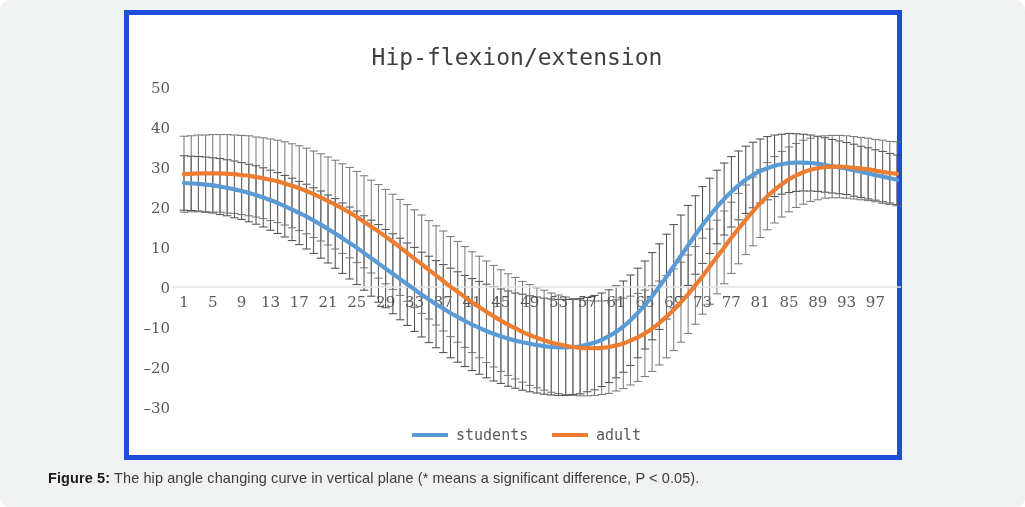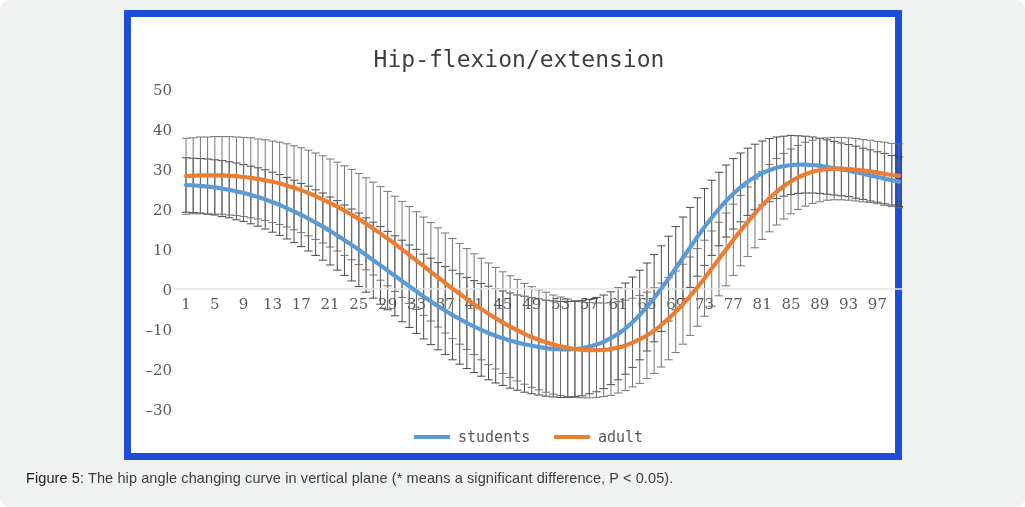--- a/index.html
+++ b/index.html
@@ -22,21 +22,21 @@
     box-sizing: border-box;
     overflow: hidden;
   }
   #figure-frame {
     position: absolute;
     left: 124px;
     top: 10px;
     width: 778px;
     height: 450px;
     background: #ffffff;
-    border: 7px solid #1d4ed8;
+    border: 5px solid #1d4ed8;
     box-sizing: border-box;
   }
   #chart-svg {
     display: block;
     width: 776px;
     height: 448px;
   }
   .cap-bar {
     position: absolute;
     left: 0;
@@ -49,22 +49,23 @@
     position: absolute;
     left: 26px;
     top: 470px;
     width: 980px;
     font-size: 14.5px;
     color: #3c3c3c;
     letter-spacing: 0.1px;
     white-space: nowrap;
   }
   #caption .cap-label {
-    font-weight: normal;
+    font-weight: bold;
     color: #1b1b1b;
+    margin-left: 22px;
   }
   .axis-text {
     font-family: "DejaVu Serif", "Liberation Serif", serif;
     font-size: 15px;
     fill: #5a5a5a;
   }
   .title-text {
     font-family: "DejaVu Sans Mono", "Liberation Mono", monospace;
     font-size: 23px;
     fill: #3f3f3f;

